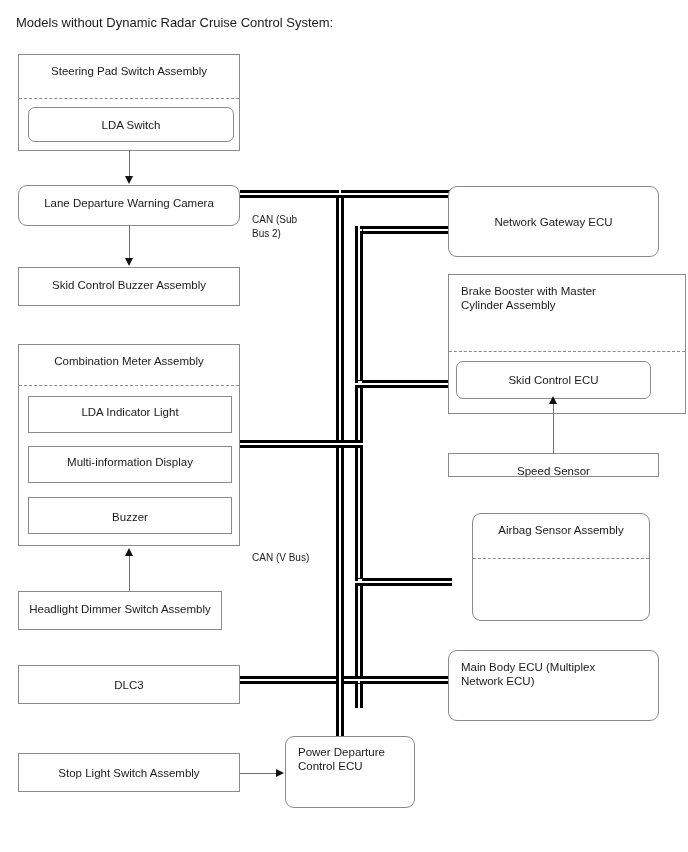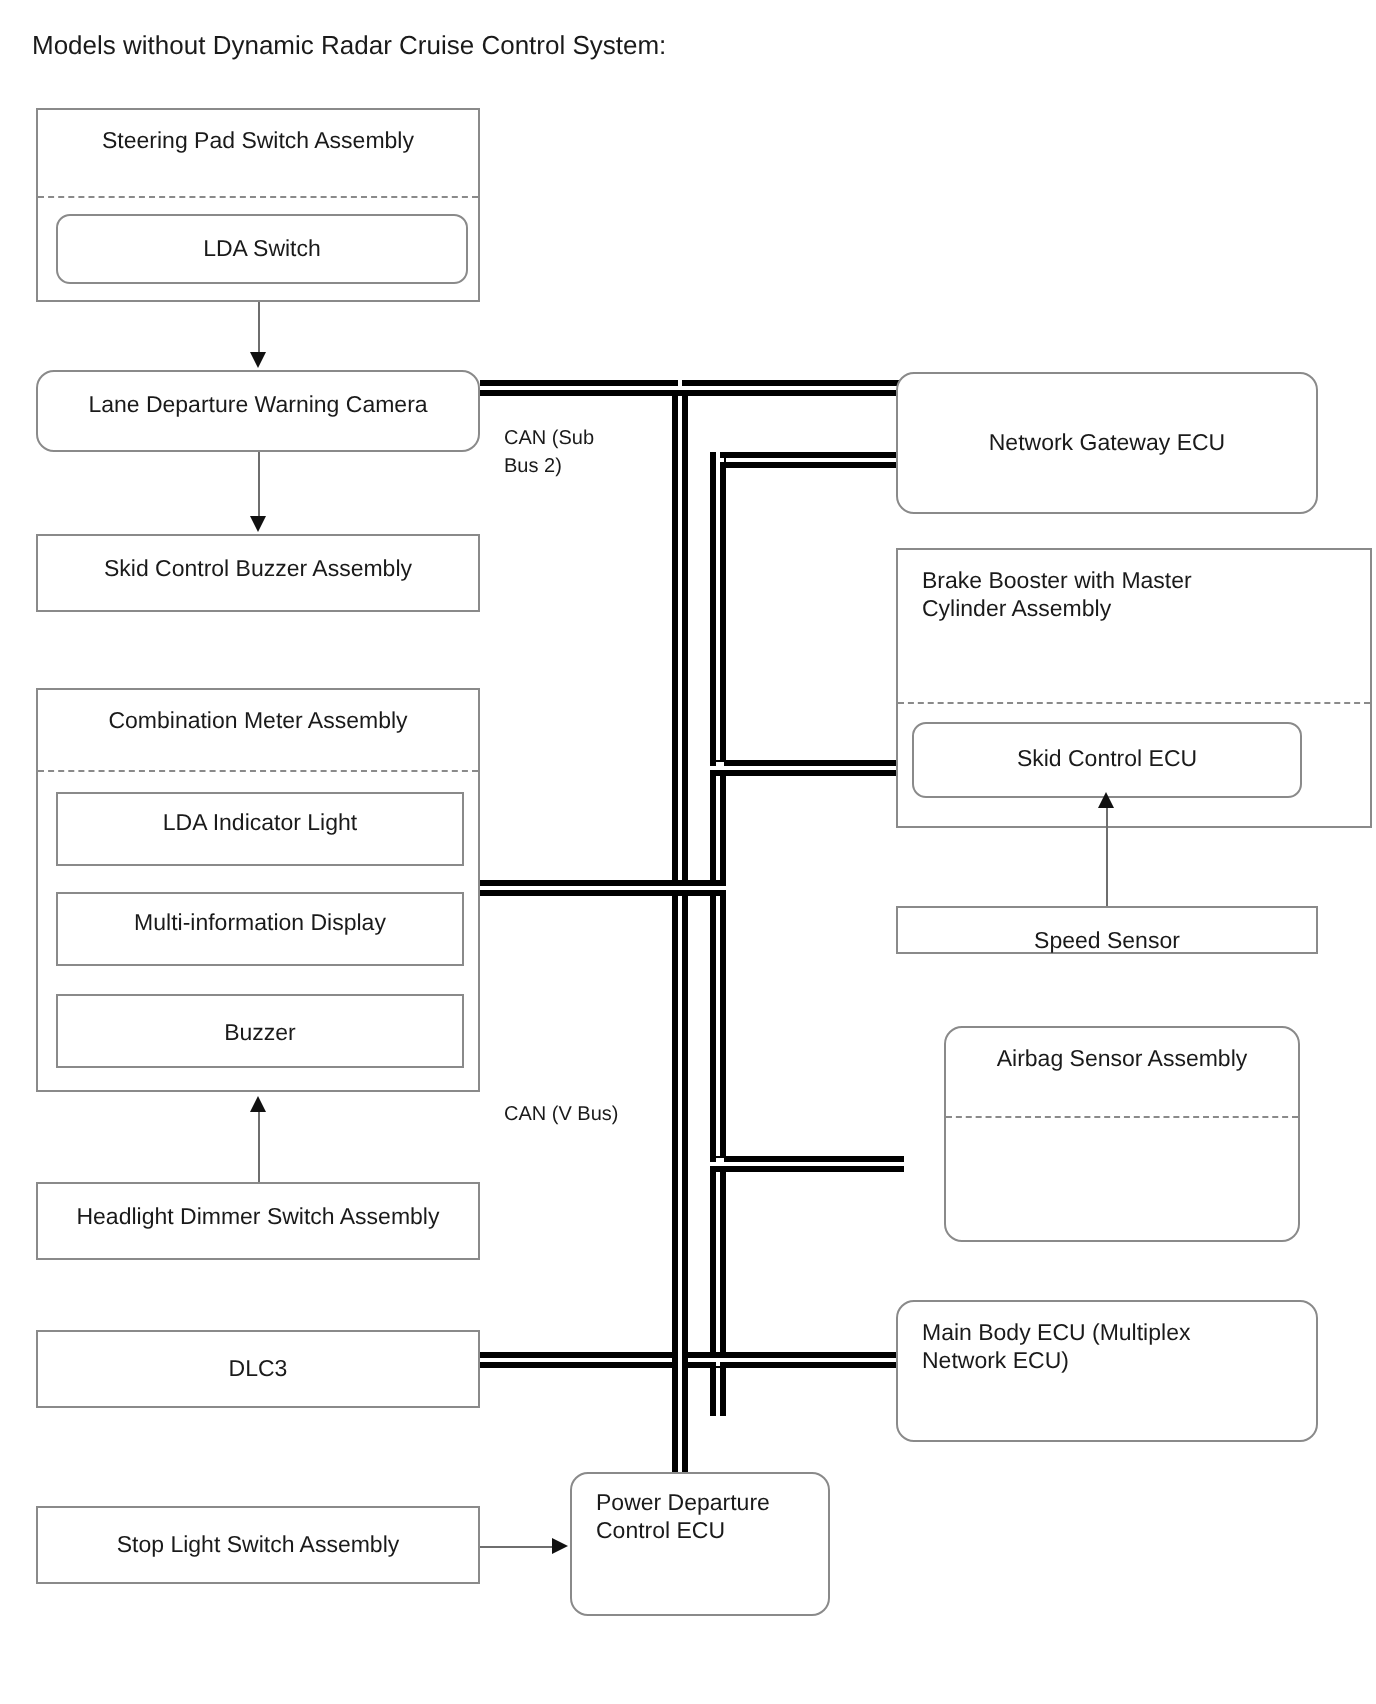--- a/index.html
+++ b/index.html
@@ -159,21 +159,21 @@
   <div class="box" style="left:28px;top:446px;width:204px;height:37px;">
     <div class="lbl" style="top:8px;">Multi-information Display</div>
   </div>
   <div class="box" style="left:28px;top:497px;width:204px;height:37px;">
     <div class="lbl" style="top:12px;">Buzzer</div>
   </div>
 
   <div class="vline" style="left:129px;top:556px;height:36px;"></div>
   <div class="arrow-u" style="left:125px;top:548px;"></div>
 
-  <div class="box" style="left:18px;top:591px;width:222px;height:39px;">
+  <div class="box" style="left:18px;top:591px;width:204px;height:39px;">
     <div class="lbl" style="top:10px;">Headlight Dimmer Switch Assembly</div>
   </div>
 
   <div class="box" style="left:18px;top:665px;width:222px;height:39px;">
     <div class="lbl mid">DLC3</div>
   </div>
 
   <div class="box" style="left:18px;top:753px;width:222px;height:39px;">
     <div class="lbl mid">Stop Light Switch Assembly</div>
   </div>

